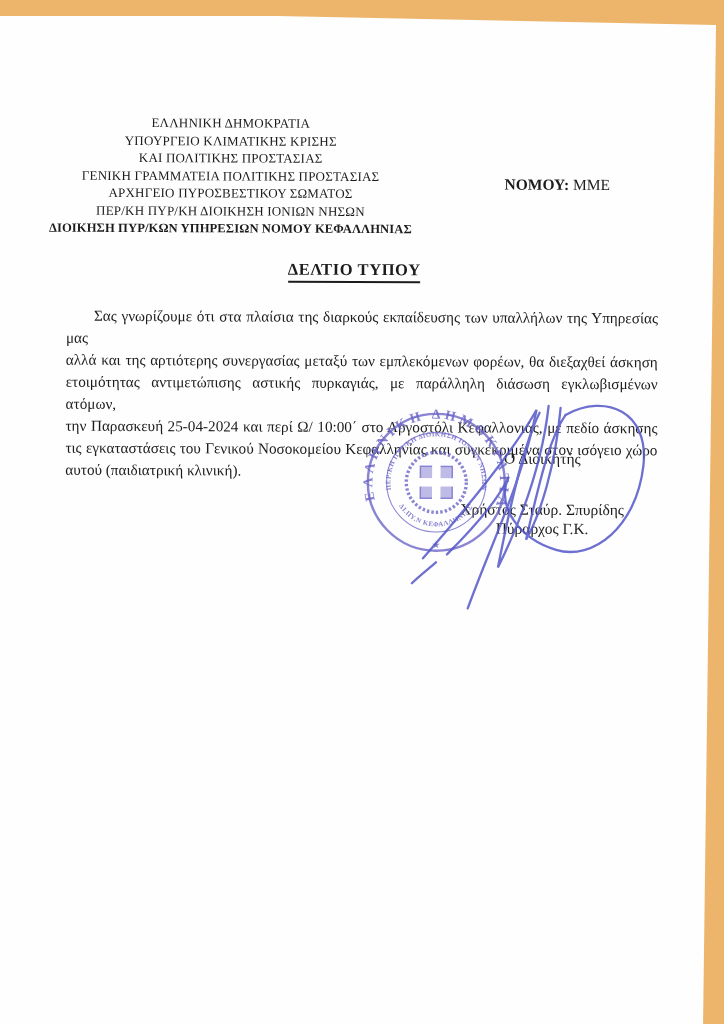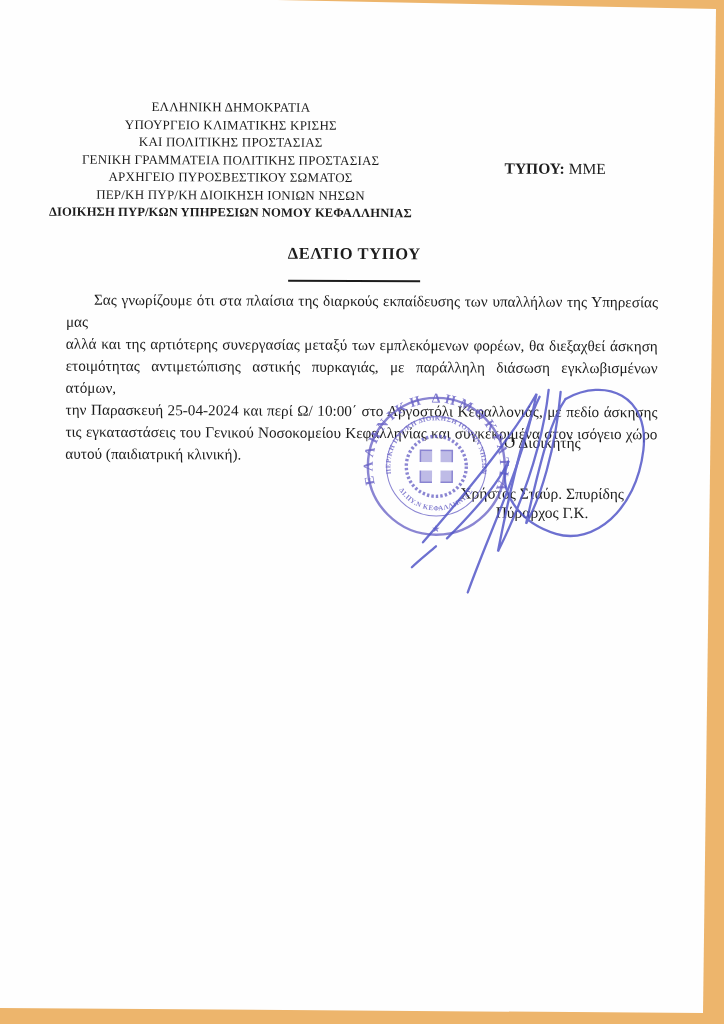--- a/index.html
+++ b/index.html
@@ -11,20 +11,21 @@
     position:relative;
     width:724px;height:1024px;
     background:#edb56c; 
     overflow:hidden;
   }
   
   .page{
     position:absolute;inset:0;
     background:#fefefe;
     clip-path:polygon(0px 0px, 277px 0px, 716px 9px, 703px 1013px, 0px 1008px);
+    margin-top:16px;
   }
   .content{
     position:absolute;inset:0;
     transform:rotate(0.25deg);
     transform-origin:50% 30%;
     color:#1c1c1c;
   }
   
   .header-left{
     position:absolute;left:48px;top:99px;width:364px;
@@ -47,21 +48,21 @@
   
   .press-title{
     position:absolute;left:0;top:244px;width:708px;
     text-align:center;
   }
   .press-title span{
     display:inline-block;
     font-size:16.5px;font-weight:bold;
     letter-spacing:0.6px;
     border-bottom:2.2px solid #1c1c1c;
-    padding-bottom:16px;
+    padding-bottom:1px;
   }
   
   .body-block{
     position:absolute;left:66px;top:290px;width:592px;
     font-size:15.2px;line-height:22px;
   }
   .body-line{
     text-align:justify;
     text-align-last:justify;
     white-space:normal;
@@ -96,21 +97,21 @@
         <div>ΕΛΛΗΝΙΚΗ ΔΗΜΟΚΡΑΤΙΑ</div>
         <div>ΥΠΟΥΡΓΕΙΟ ΚΛΙΜΑΤΙΚΗΣ ΚΡΙΣΗΣ</div>
         <div>ΚΑΙ ΠΟΛΙΤΙΚΗΣ ΠΡΟΣΤΑΣΙΑΣ</div>
         <div>ΓΕΝΙΚΗ ΓΡΑΜΜΑΤΕΙΑ ΠΟΛΙΤΙΚΗΣ ΠΡΟΣΤΑΣΙΑΣ</div>
         <div>ΑΡΧΗΓΕΙΟ ΠΥΡΟΣΒΕΣΤΙΚΟΥ ΣΩΜΑΤΟΣ</div>
         <div>ΠΕΡ/ΚΗ ΠΥΡ/ΚΗ ΔΙΟΙΚΗΣΗ ΙΟΝΙΩΝ ΝΗΣΩΝ</div>
         <div class="hl-bold">ΔΙΟΙΚΗΣΗ ΠΥΡ/ΚΩΝ ΥΠΗΡΕΣΙΩΝ ΝΟΜΟΥ ΚΕΦΑΛΛΗΝΙΑΣ</div>
       </div>
 
       <div class="recipient-line">
-        <span class="to-label">ΤΥΠΟΥ:</span><span> ΜΜΕ</span>
+        <span class="to-label">ΝΟΜΟΥ:</span><span> ΜΜΕ</span>
       </div>
 
       <div class="press-title">
         <span>ΔΕΛΤΙΟ ΤΥΠΟΥ</span>
       </div>
 
       <div class="body-block">
         <div class="body-line first">Σας γνωρίζουμε ότι στα πλαίσια της διαρκούς εκπαίδευσης των υπαλλήλων της Υπηρεσίας μας</div>
         <div class="body-line">αλλά και της αρτιότερης συνεργασίας μεταξύ των εμπλεκόμενων φορέων, θα διεξαχθεί άσκηση</div>
         <div class="body-line">ετοιμότητας αντιμετώπισης αστικής πυρκαγιάς, με παράλληλη διάσωση εγκλωβισμένων ατόμων,</div>

